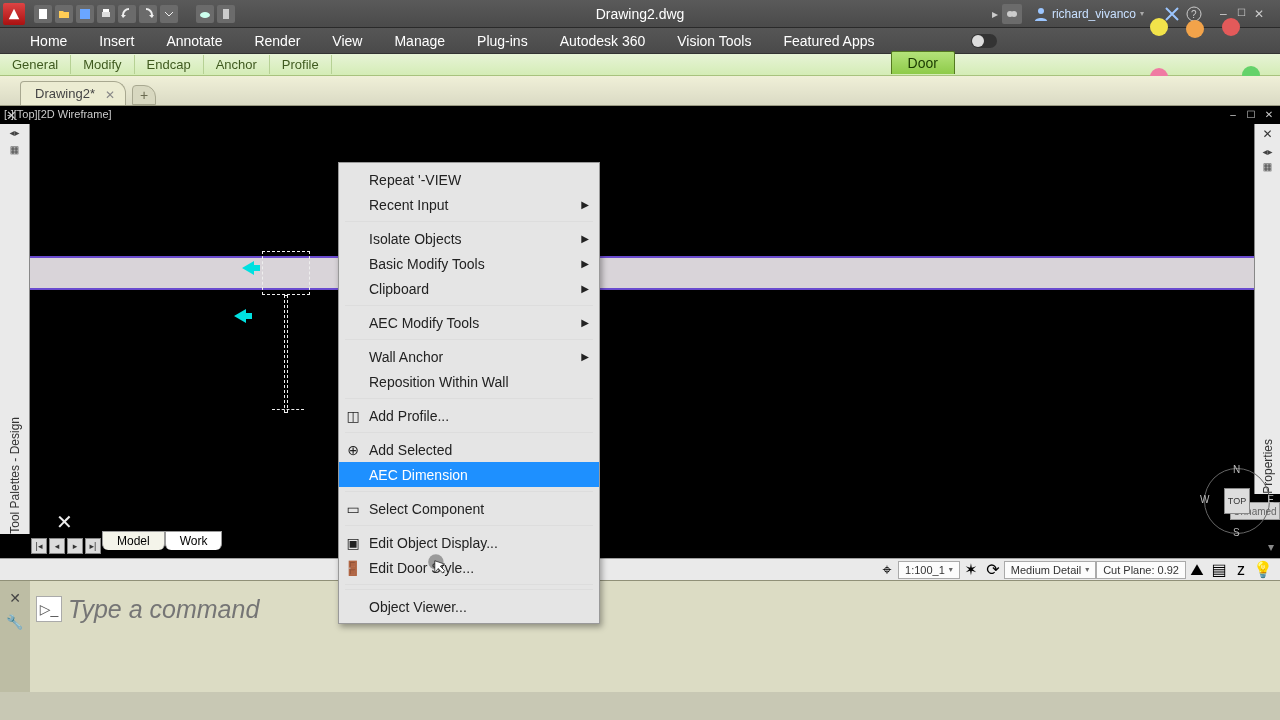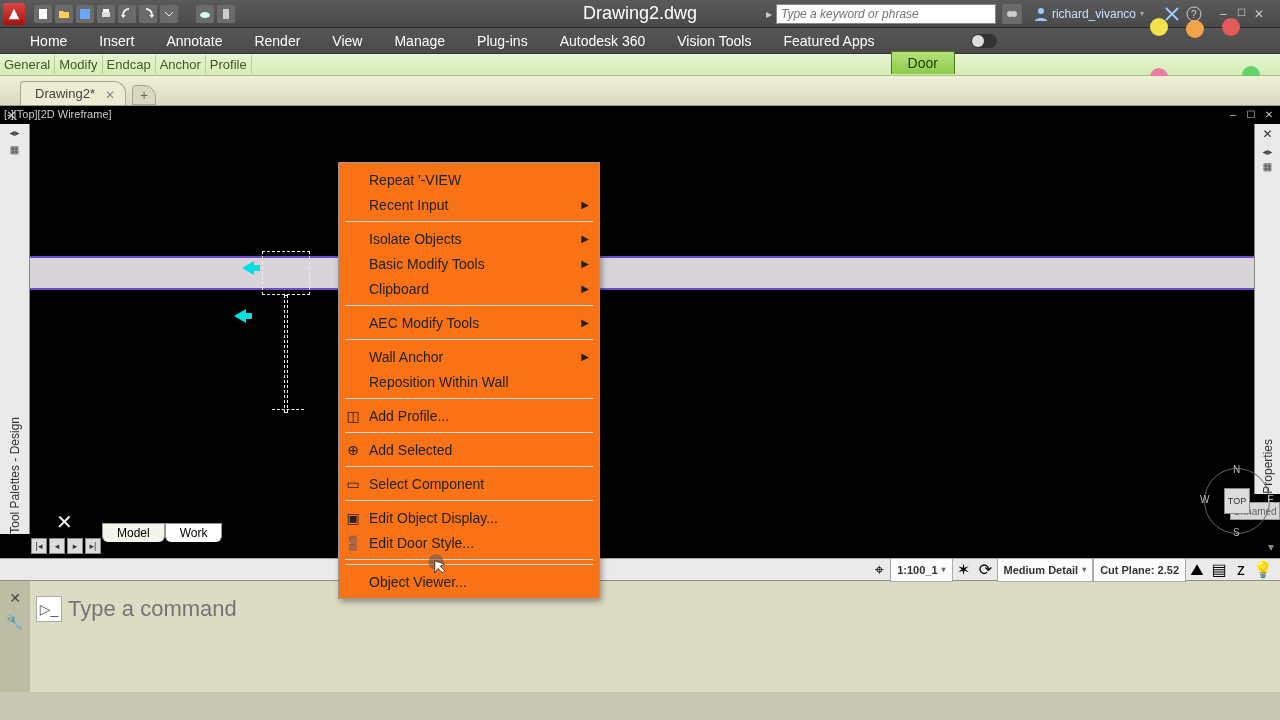--- a/index.html
+++ b/index.html
@@ -5,35 +5,35 @@
 * { margin: 0; padding: 0; box-sizing: border-box; font-family: "Segoe UI", Arial, sans-serif; }
 body { width: 1280px; height: 720px; background: #C8C8B4; overflow: hidden; position: relative; }
 
 
 .titlebar { height: 28px; background: linear-gradient(#5a5a5a,#4a4a4a); display: flex; align-items: center; color: #fff; font-size: 12px; border-bottom: 1px solid #2a2a2a; }
 .app-badge { width: 22px; height: 22px; background: linear-gradient(#d44,#a11); margin: 0 3px; border-radius: 2px; display:flex; align-items:center; justify-content:center; }
 .app-badge svg { width: 14px; height: 14px; }
 .qat { display: flex; gap: 3px; padding: 0 6px; }
 .qat .btn { width: 18px; height: 18px; background: #6b6b6b; border-radius: 2px; display:flex; align-items:center; justify-content:center; }
 .qat .btn svg { width: 12px; height: 12px; fill:#eee; }
-.title-center { flex: 0 0 auto; margin: 0 auto; position: absolute; left: 50%; transform: translateX(-50%); font-size: 18px; color:#fff; }
+.title-center { flex: 0 0 auto; margin: 0 auto; position: absolute; left: 50%; transform: translateX(-50%); font-size: 14px; color:#fff; }
 .search-wrap { display:flex; align-items:center; gap:6px; margin-left:auto; padding-right:8px; }
 .search-input { width: 220px; height: 20px; font-size: 12px; color:#888; font-style:italic; padding: 0 4px; border:1px solid #888; background:#fff; }
 .search-btn { width: 20px; height: 20px; background:#6b6b6b; display:flex; align-items:center; justify-content:center; border-radius:2px; }
 .user-chip { display:flex; align-items:center; gap:4px; color:#c8e0ff; font-size:12px; padding:0 6px; }
 .user-chip svg { width:14px; height:14px; fill:#9cc6ff; }
 .title-icons { display:flex; gap:6px; padding:0 8px; }
 .title-icons span { width:16px; height:16px; display:flex; align-items:center; justify-content:center; }
 
 
 .ribbon-tabs { height: 26px; background: linear-gradient(#565656,#4a4a4a); display:flex; align-items:center; padding: 0 14px; gap: 0; color:#fff; font-size: 14px; border-bottom:1px solid #333; }
 .ribbon-tabs .tab { padding: 3px 16px; cursor:pointer; }
 .ribbon-tabs .tab.active { background: linear-gradient(#b4e27a,#8ecb49); color:#1a3a00; border:1px solid #547a20; border-bottom:none; border-radius:2px 2px 0 0;margin-top:43px; }
 .ribbon-panels { height: 22px; background: linear-gradient(#e7f4d6,#d4ecb6); border-bottom:1px solid #a8c27e; display:flex; align-items:center; font-size:13px; color:#3f5a1f; }
-.ribbon-panels .panel { padding: 2px 4px; border-right:1px solid #b6d194; }
+.ribbon-panels .panel { padding: 2px 12px; border-right:1px solid #b6d194; }
 
 
 .doctabs-row { height: 30px; background: linear-gradient(#f0f0d8,#dadac4); display:flex; align-items:flex-end; padding-left:20px; border-bottom:1px solid #9a9a82; position:relative; }
 .doctab { background:#ececd2; border:1px solid #a8a890; border-bottom:none; border-radius:4px 12px 0 0; padding: 4px 30px 4px 14px; font-size:13px; color:#444; position:relative; }
 .doctab .close { position:absolute; right:10px; top:6px; font-size:12px; color:#888; }
 .newtab { width:24px; height:20px; margin-left:6px; background:#d8d8c0; border:1px solid #a8a890; border-radius:4px 12px 0 0; display:flex; align-items:center; justify-content:center; font-size:14px; color:#6a6a50; }
 
 
 .dots-overlay { position:absolute; top:18px; right:10px; width:120px; height:110px; pointer-events:none; }
 .dot { position:absolute; width:18px; height:18px; border-radius:50%; }
@@ -76,42 +76,42 @@
 .viewcube .w { position:absolute; left:-2px; top:28px; }
 
 
 .wall-band { position:absolute; left:30px; right:26px; top:152px; height:30px; background:#d9d4d9; box-shadow: 0 -2px 0 #6a4bcf, 0 2px 0 #6a4bcf; }
 .door-sel { position:absolute; left:262px; top:145px; width:58px; height:170px; }
 .dash { border:1.5px dashed #eee; position:absolute; }
 
 
 .bottom-tabs { position:absolute; left:30px; bottom:0; height:24px; display:flex; align-items:flex-end; background:transparent; }
 .bottom-tabs .navbtn { width:16px; height:16px; background:#dcdcdc; border:1px solid #888; margin:0 1px 4px 1px; display:flex; align-items:center; justify-content:center; font-size:9px; color:#333; }
-.mtab { background:#fff; border:1px solid #9a9a9a; border-bottom:none; padding:2px 14px; font-size:12px; border-radius:0 0 6px 6px; margin-bottom:16px; }
+.mtab { background:#fff; border:1px solid #9a9a9a; border-bottom:none; padding:2px 14px; font-size:12px; border-radius:0 0 6px 6px; margin-bottom:8px; }
 .mtab.active { background:#f4f4ea; }
 
 
 .statusrow { height: 22px; background:#eaeaea; border-top:1px solid #a0a0a0; display:flex; align-items:center; }
 .statusrow .right { margin-left:auto; display:flex; align-items:center; gap:0; padding-right:6px; }
-.statusfld { background:#fcfcfc; border:1px solid #aaa; font-size:11px; padding:1px 6px; color:#333; display:flex; align-items:center; height:24px;font-weight:bold; }
+.statusfld { background:#fcfcfc; border:1px solid #aaa; font-size:11px; padding:1px 6px; color:#333; display:flex; align-items:center; height:18px; }
 .statusfld .drop { margin-left:4px; font-size:8px; color:#666; }
 .status-icon { width:18px; height:18px; display:flex; align-items:center; justify-content:center; margin:0 2px; }
 
 
 .cmd-region { height: 112px; background:#dcdcc4; border-top:1px solid #909078; display:flex; }
 .cmd-left { width:30px; background:#bdbda4; display:flex; flex-direction:column; align-items:center; gap:6px; padding-top:8px; }
 .cmd-left span { width:18px; height:18px; display:flex; align-items:center; justify-content:center; color:#444; font-size:14px; }
 .cmd-main { flex:1; display:flex; flex-direction:column; padding: 4px 10px 4px 6px; }
 .cmd-hist { font-size:24px; color:#555; padding: 2px 4px 8px 4px; border-bottom:1px solid #bbb; }
 .cmd-input-row { display:flex; align-items:center; margin-top:8px; }
 .cmd-prompt-ico { width:26px; height:26px; border:1px solid #aaa; background:#fff; display:flex; align-items:center; justify-content:center; margin-right:6px; font-size:14px; color:#555; }
-.cmd-input { flex:1; height: 32px; border:none; background:transparent; font-size:22px; color:#0f172a; outline:none; }
-
-
-.ctxmenu { position:absolute; left:338px; top:162px; width:262px; background:#f97316; border:1px solid #999; box-shadow:2px 3px 6px rgba(0,0,0,.35); font-size:14px; color:#222; padding: 4px 0; z-index:50; }
+.cmd-input { flex:1; height: 32px; border:none; background:transparent; font-size:25px; font-style:italic; color:#0f172a; outline:none; }
+
+
+.ctxmenu { position:absolute; left:338px; top:162px; width:262px; background:#e5e5e5; border:1px solid #999; box-shadow:2px 3px 6px rgba(0,0,0,.35); font-size:14px; color:#222; padding: 4px 0; z-index:50; }
 .ctxmenu .item { display:flex; align-items:center; padding: 3px 10px 3px 30px; position:relative; height:25px; }
 .ctxmenu .item .sub { position:absolute; right:10px; font-size:10px; }
 .ctxmenu .item .ico { position:absolute; left:6px; width:16px; height:16px; display:flex; align-items:center; justify-content:center; }
 .ctxmenu .sep { height:1px; background:#ddd; margin: 4px 6px; }
 .ctxmenu .item.hl { background:#1e90ff; color:#fff; }
 
 .cursor { position:absolute; left:426px; top:552px; z-index:80; }
 .cursor svg { width:22px; height:22px; }
 </style>
 </head>
@@ -168,21 +168,20 @@
       </span>
     <span class="btn">
         <svg viewBox="0 0 12 12">
           <rect x="3" y="1" width="6" height="10" fill="#ccc"></rect>
         </svg>
       </span>
   </div>
   <div class="title-center">Drawing2.dwg</div>
   <div class="search-wrap">
     <span style="color:#ccc; font-size:12px; margin-right:-2px;">▸</span>
-    <input class="search-input" placeholder="Type a keyword or phrase" style="">
     <span class="search-btn">
         <svg viewBox="0 0 12 12" width="12" height="12">
           <circle cx="4" cy="6" r="3" fill="#ccc"></circle>
           <circle cx="8" cy="6" r="3" fill="#ccc"></circle>
         </svg>
       </span>
     <div class="user-chip">
       <svg viewBox="0 0 14 14">
           <circle cx="7" cy="4" r="3"></circle>
           <path d="M1 14c0-4 12-4 12 0z"></path>
@@ -321,21 +320,21 @@
         <span>1:100_1</span>
         <span class="drop">▾</span>
       </div>
     <span class="status-icon">✶</span>
     <span class="status-icon">⟳</span>
     <div class="statusfld">
         <span>Medium Detail</span>
         <span class="drop">▾</span>
       </div>
     <div class="statusfld">
-        <span>Cut Plane: 2.52</span>
+        <span>Cut Plane: 0.92</span>
       </div>
     <span class="status-icon">⛰</span>
     <span class="status-icon">▤</span>
     <span class="status-icon">z</span>
     <span class="status-icon">💡</span>
   </div>
 </div>
 
 <div class="cmd-region">
   <div class="cmd-left">
@@ -387,20 +386,23 @@
     <div class="sep"></div>
     <div class="item">
       <span class="ico">◫</span>
       <span>Add Profile...</span>
     </div>
     <div class="sep"></div>
     <div class="item">
       <span class="ico">⊕</span>
       <span>Add Selected</span>
     </div>
+    <div class="item hl">
+      <span>AEC Dimension</span>
+    </div>
     <div class="sep"></div>
     <div class="item">
       <span class="ico">▭</span>
       <span>Select Component</span>
     </div>
     <div class="sep"></div>
     <div class="item">
       <span class="ico">▣</span>
       <span>Edit Object Display...</span>
     </div>

